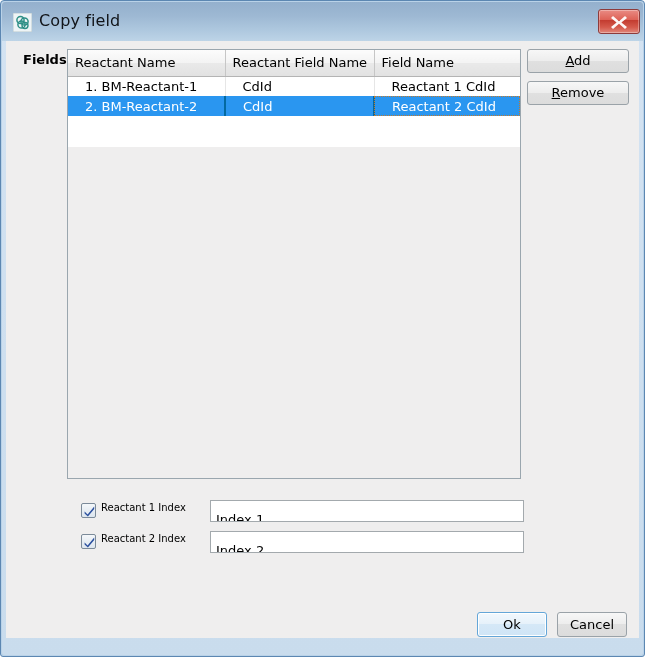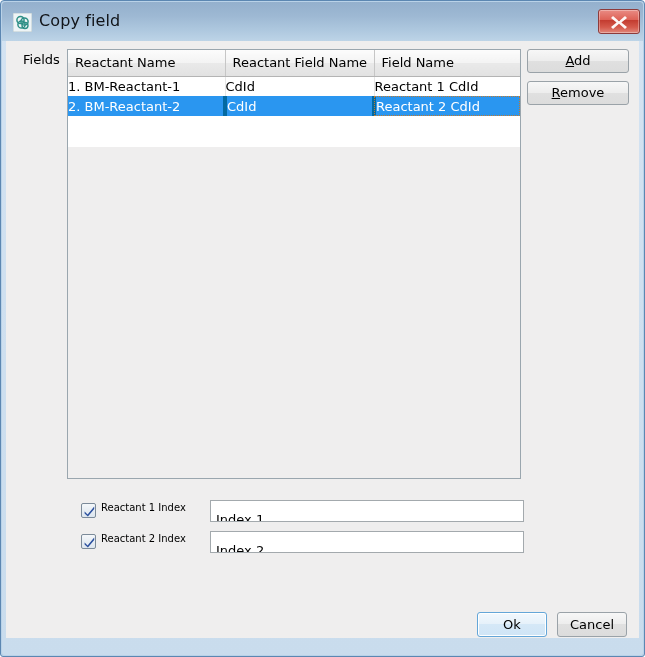--- a/index.html
+++ b/index.html
@@ -81,20 +81,21 @@
     background: #efeeee;
     box-sizing: border-box;
   }
 
   
   #fields-label {
     position: absolute;
     left: 17px; top: 11px;
     font-size: 13px;
     color: #000000;
+    font-weight: bold;
   }
 
   
   #table-panel {
     position: absolute;
     left: 61px; top: 8px;
     width: 454px;
     height: 430px;
     border: 1px solid #9aa6ae;
     background: #efeeee;
@@ -122,33 +123,33 @@
     font-weight: normal;
     text-align: left;
     padding: 0 0 0 7px;
     color: #000000;
     white-space: nowrap;
     box-sizing: border-box;
   }
   table.grid th:last-child { border-right: none; }
   table.grid td {
     height: 20px;
-    padding: 0 0 0 0;
+    padding: 0 0 0 17px;
     border-right: 1px solid #e6e6e6;
     color: #000000;
     white-space: nowrap;
     background: #ffffff;
     box-sizing: border-box;
     font-size: 13px;
   }
   table.grid td:last-child { border-right: none; }
   tr.selected td {
     background: #2a96f0;
     color: #ffffff;
-    border-right: 4px solid #0369a1;
+    border-right: 2px solid #0369a1;
   }
   tr.selected td.focus-cell {
     outline: 1px dotted #c07a30;
     outline-offset: -1px;
     margin-top: 20px;
   }
 
   
   .sidebtn {
     position: absolute;

